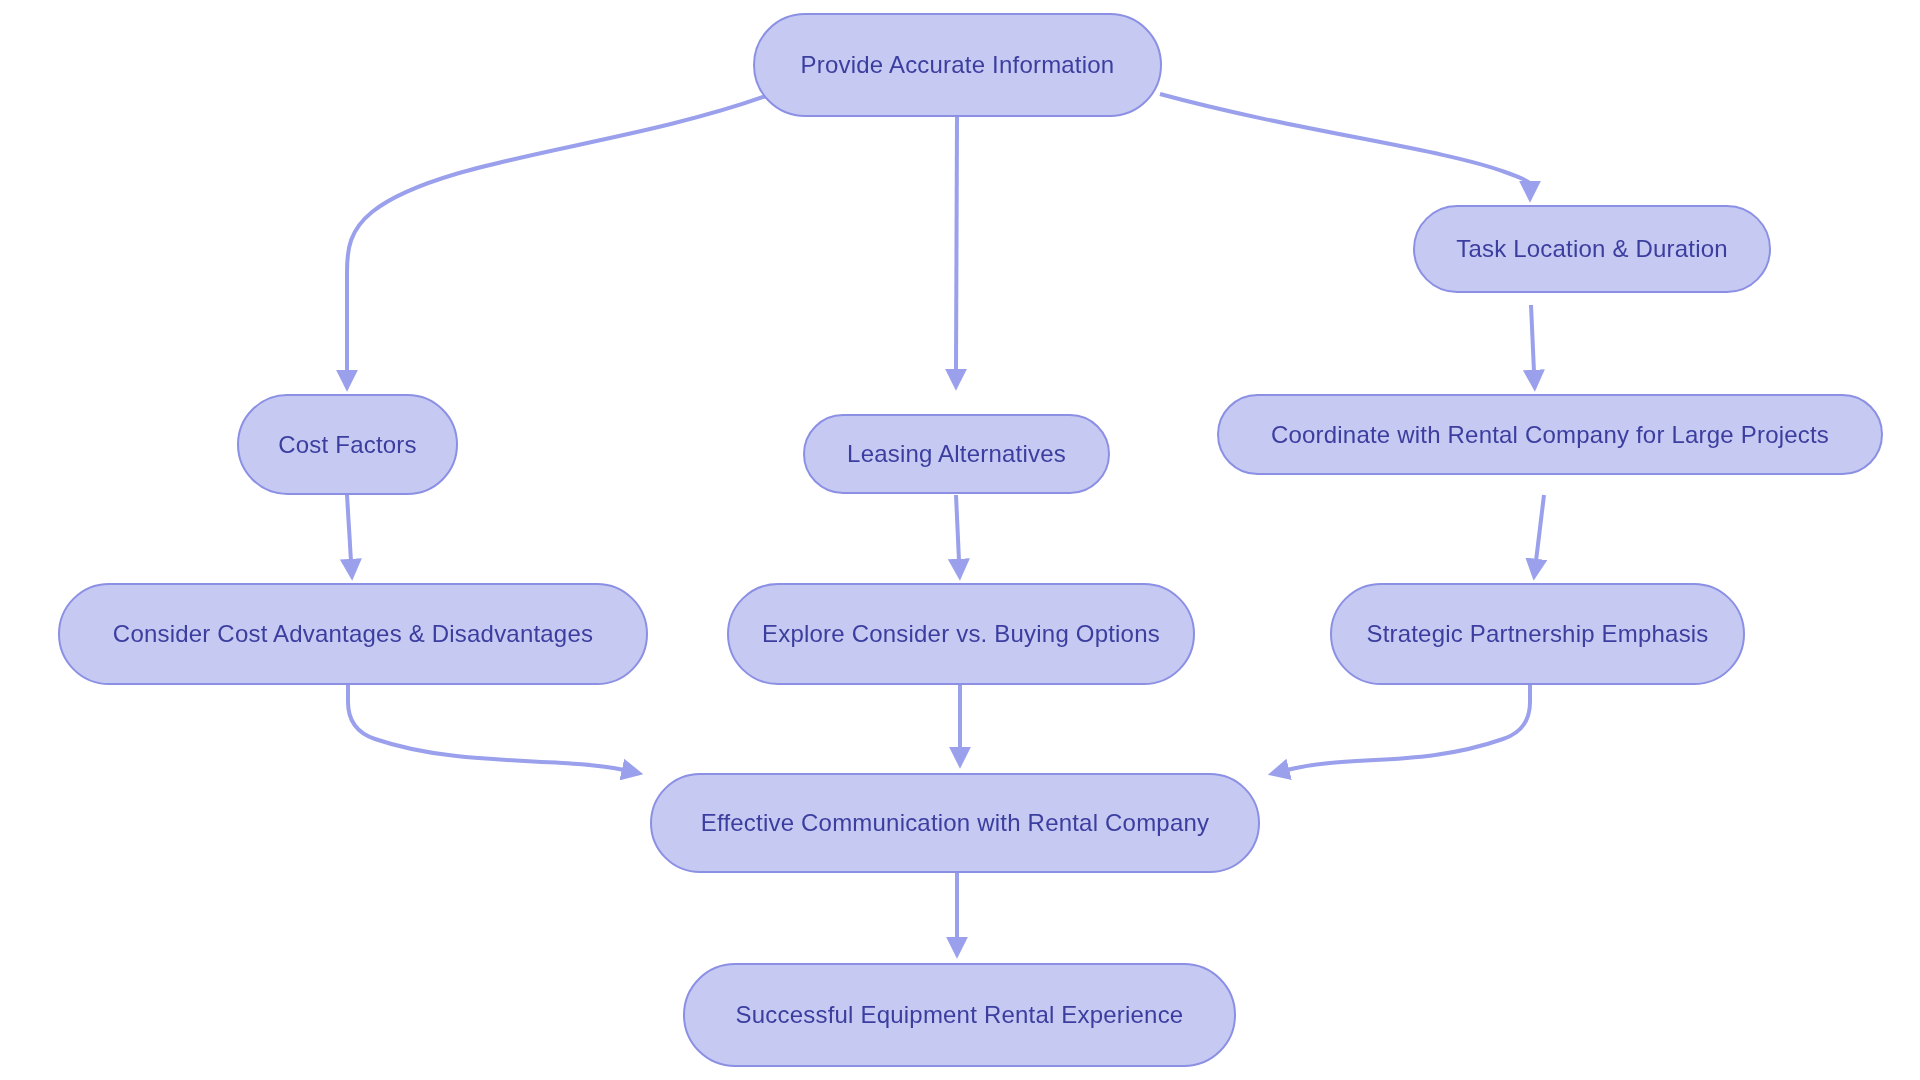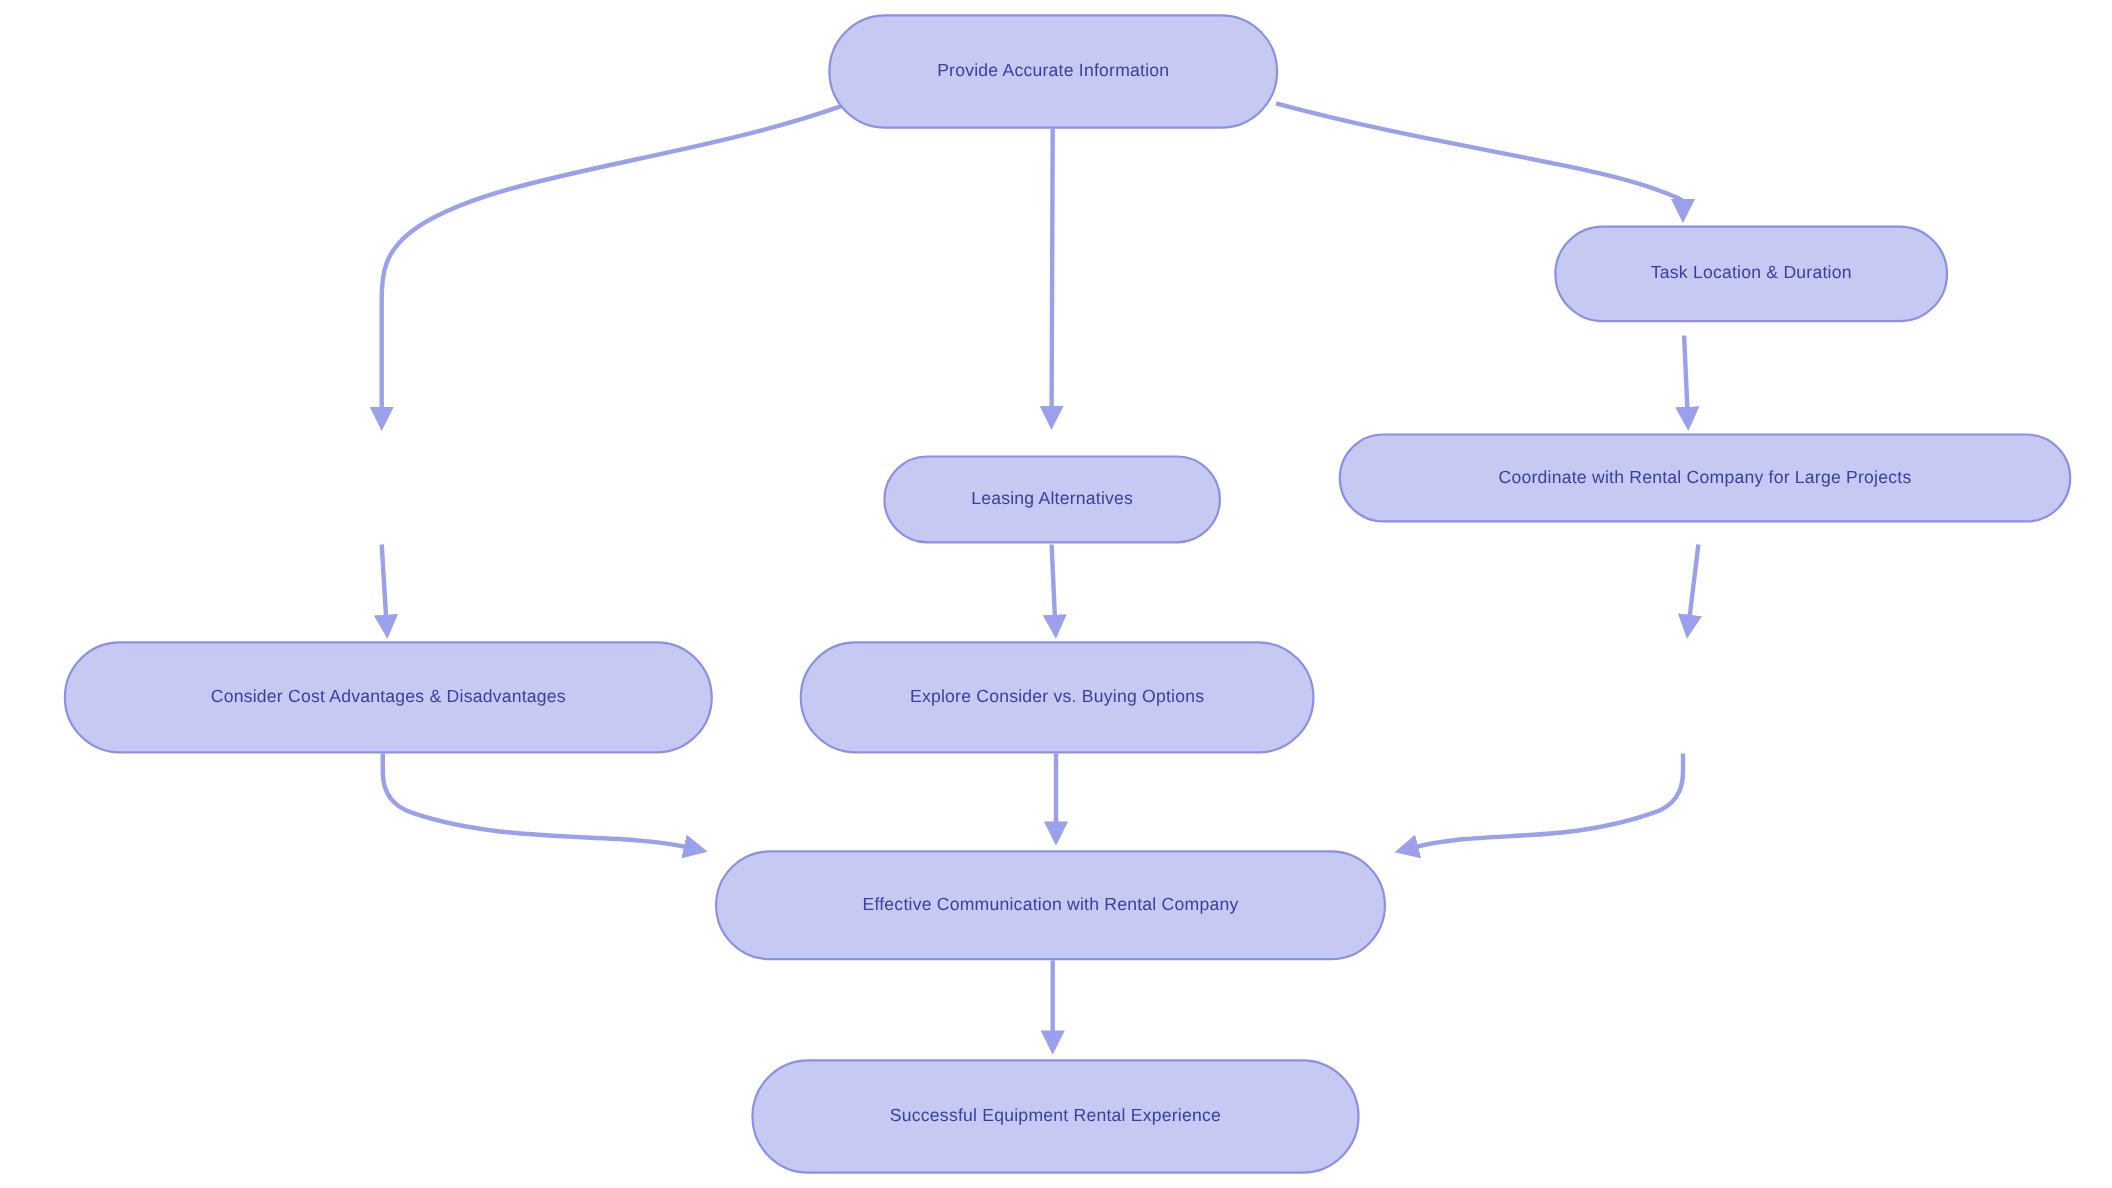--- a/index.html
+++ b/index.html
@@ -33,21 +33,21 @@
     position: absolute;
     box-sizing: border-box;
     background: #c6c9f2;
     border: 2px solid #8b90e4;
     border-radius: 52px;
     display: flex;
     align-items: center;
     justify-content: center;
     text-align: center;
     color: #3b3e9e;
-    font-size: 16px;
+    font-size: 24px;
     letter-spacing: 0.2px;
     padding: 0 24px;
   }
 </style>
 </head>
 <body>
 
 <div class="canvas">
 
   <svg class="edges" viewBox="0 0 1920 1080" xmlns="http://www.w3.org/2000/svg">
@@ -81,37 +81,43 @@
   </svg>
 
   <div class="node" style="left:753px; top:13px; width:409px; height:104px">
     <span>Provide Accurate Information</span>
   </div>
 
   <div class="node" style="left:1413px; top:205px; width:358px; height:88px">
     <span>Task Location &amp; Duration</span>
   </div>
 
+  <div class="node" style="left:237px; top:394px; width:221px; height:101px">
+    <span>Cost Factors</span>
+  </div>
 
   <div class="node" style="left:803px; top:414px; width:307px; height:80px">
     <span>Leasing Alternatives</span>
   </div>
 
   <div class="node" style="left:1217px; top:394px; width:666px; height:81px">
     <span>Coordinate with Rental Company for Large Projects</span>
   </div>
 
   <div class="node" style="left:58px; top:583px; width:590px; height:102px">
     <span>Consider Cost Advantages &amp; Disadvantages</span>
   </div>
 
   <div class="node" style="left:727px; top:583px; width:468px; height:102px">
     <span>Explore Consider vs. Buying Options</span>
   </div>
 
+  <div class="node" style="left:1330px; top:583px; width:415px; height:102px">
+    <span>Strategic Partnership Emphasis</span>
+  </div>
 
   <div class="node" style="left:683px; top:963px; width:553px; height:104px">
     <span>Successful Equipment Rental Experience</span>
   </div>
 
   <div class="node" style="left:650px; top:773px; width:610px; height:100px">
     <span>Effective Communication with Rental Company</span>
   </div>
 
 </div>

